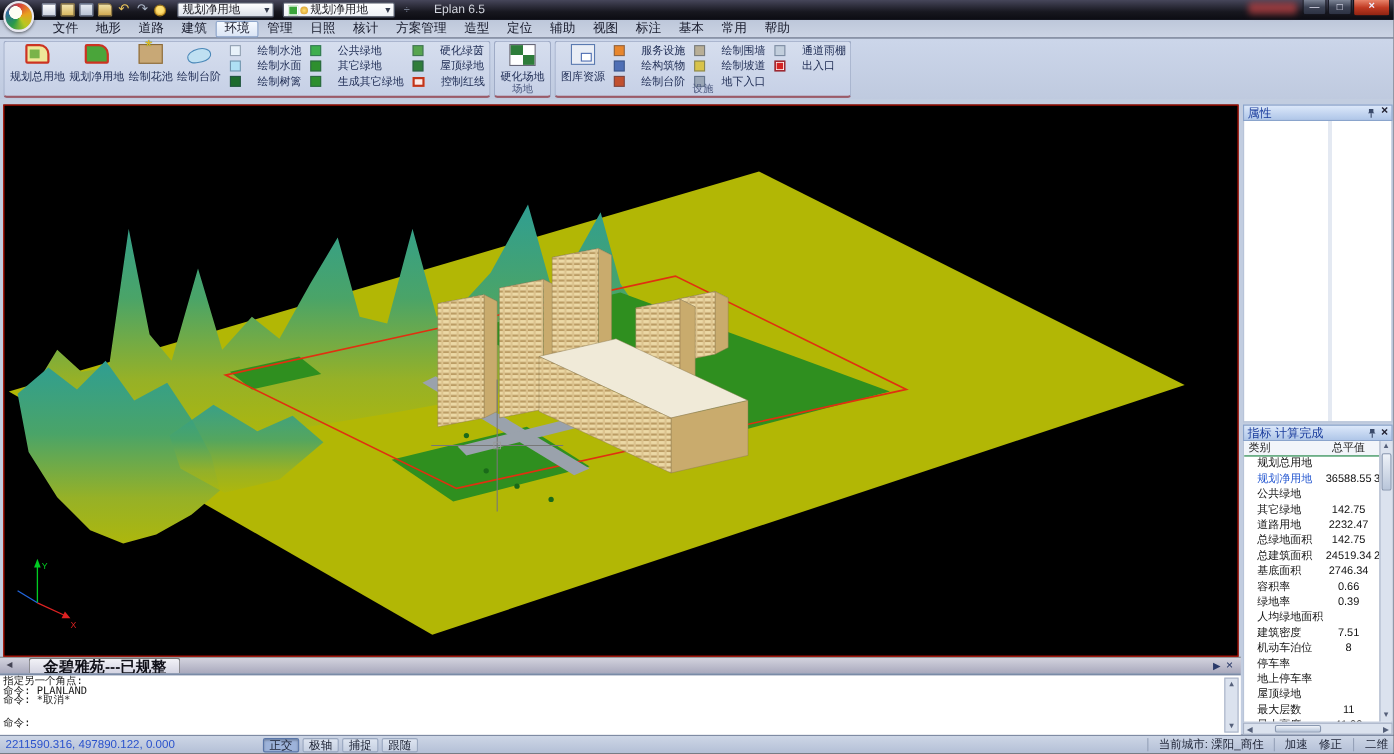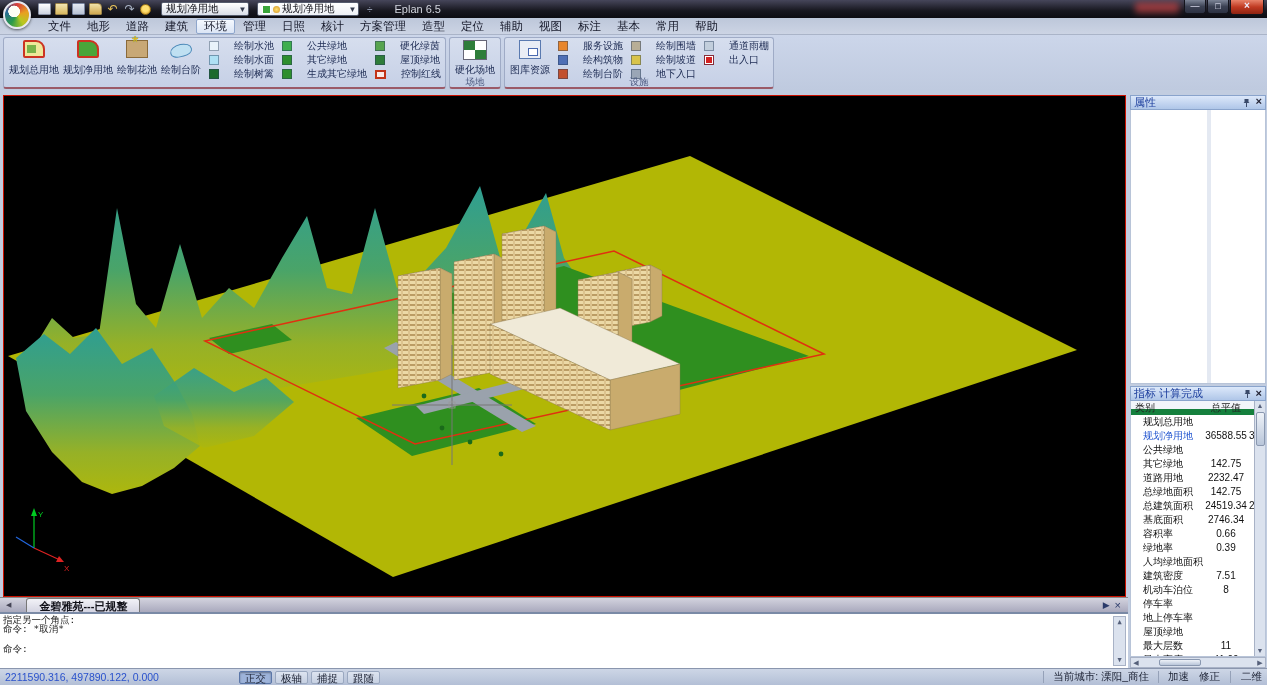--- a/index.html
+++ b/index.html
@@ -71,21 +71,21 @@
   
   #main { flex:1; display:flex; padding-top:5px; background:#c2cde0; min-height:0; }
   #left-col { width:1128px; display:flex; flex-direction:column; min-height:0; }
   #viewport-wrap { flex:1; padding:0 2px 0 3px; min-height:0; }
   #viewport { width:100%; height:100%; background:#000; border:1px solid #cc1100; position:relative; }
   #viewport svg { display:block; width:100%; height:100%; }
 
   
   #tabbar { height:15px; display:flex; align-items:flex-end; background:linear-gradient(#d3d3de,#a9a9bd); border-top:1px solid #888; padding:0 3px; flex:none; }
   .tab-scroll { font-size:7px; color:#445; line-height:14px; padding:0 3px; }
-  .tab { margin-left:12px; padding:0 12px; background:linear-gradient(#f2f2f7,#d4d4e2); border:1px solid #777; border-bottom:none; border-radius:3px 3px 0 0; font-weight:bold; font-size:11px; height:14px; line-height:14px; color:#101018; white-space:nowrap; }
+  .tab { margin-left:12px; padding:0 12px; background:linear-gradient(#f2f2f7,#d4d4e2); border:1px solid #777; border-bottom:none; border-radius:3px 3px 0 0; font-weight:bold; font-size:14px; height:14px; line-height:14px; color:#101018; white-space:nowrap; }
   #tab-right { margin-left:auto; display:flex; align-items:center; gap:5px; padding-right:4px; }
   #tab-right span { font-size:9px; color:#2a3a6a; line-height:14px; }
 
   
   #cmd { height:56px; position:relative; background:#fff; border-top:2px solid #7a8aa6; padding:2px 18px 2px 3px; color:#1a1a1a; font-family:"DejaVu Sans Mono", monospace; font-size:9.5px; flex:none; overflow:hidden; }
   .cmd-line { height:8.5px; line-height:8.5px; white-space:pre; }
   .cmd-line.empty { height:12px; }
   #cmd-scroll { position:absolute; right:2px; top:2px; bottom:2px; width:13px; background:#dbe2ee; border:1px solid #a8b2c6; display:flex; flex-direction:column; justify-content:space-between; align-items:center; }
   #cmd-scroll span { font-size:7px; color:#55607a; line-height:10px; }
 
@@ -103,21 +103,21 @@
   #right-col { width:139px; display:flex; flex-direction:column; padding:0 1px 0 2px; min-height:0; }
   .panel-header { height:15px; background:linear-gradient(#dce8fa,#afc6e8); border:1px solid #8aa4cc; display:flex; align-items:center; padding:0 3px; color:#1a3c9c; font-size:11px; flex:none; }
   .panel-title { flex:1; white-space:nowrap; overflow:hidden; }
   .pin-icon { width:9px; height:10px; margin-right:4px; }
   .panel-close { color:#223; font-size:11px; line-height:11px; font-weight:bold; }
   #prop-panel { height:289px; display:flex; flex-direction:column; flex:none;font-family:Liberation Mono, monospace; }
   #prop-body { flex:1; background:linear-gradient(to right, #fff 76px, #e4e9f2 76px, #e4e9f2 80px, #fff 80px); border:1px solid #b8c4d8; border-top:none; }
   #ind-panel { flex:1; margin-top:2px; display:flex; flex-direction:column; min-height:0; }
   #ind-body { flex:1; display:flex; min-height:0; border:1px solid #b8c4d8; border-top:none; background:#fff; }
   #ind-rows { flex:1; overflow:hidden; }
-  .ind-head { display:grid; grid-template-columns:72px 46px 1fr; height:14px; line-height:14px; background:#f2f5fa; border-bottom:6px solid #15803d; font-size:10px; color:#222; }
+  .ind-head { display:grid; grid-template-columns:72px 46px 1fr; height:14px; line-height:14px; background:#f2f5fa; border-bottom:1px solid #15803d; font-size:10px; color:#222; }
   .ind-head .c1 { padding-left:4px; }
   .ind-head .c2 { text-align:center; }
   .ind-row { display:grid; grid-template-columns:72px 46px 1fr; height:14px; line-height:14px; font-size:10px; color:#111; }
   .ind-label { padding-left:12px; white-space:nowrap; overflow:hidden; }
   .ind-value { text-align:center; white-space:nowrap; }
   .ind-value2 { overflow:hidden; white-space:nowrap; }
   .ind-row.hl .ind-label { color:#2356d0; }
   #ind-vscroll { width:11px; background:#dbe2ee; border-left:1px solid #a8b2c6; display:flex; flex-direction:column; align-items:center; flex:none; }
   #ind-vscroll .arr { font-size:7px; color:#55607a; line-height:10px; flex:none; }
   #ind-vscroll .thumb { width:9px; height:34px; background:linear-gradient(#eef2f8,#b9c6da); border:1px solid #8a98b0; border-radius:2px; margin-top:1px; }
@@ -382,20 +382,21 @@
         <div class="tab">金碧雅苑---已规整</div>
         <div id="tab-right">
           <span>▶</span>
           <span style="font-size:11px;">×</span>
         </div>
       </div>
 
       <div id="cmd">
         <div id="cmd-lines">
             <div class="cmd-line">指定另一个角点:</div>
+            <div class="cmd-line">命令: PLANLAND</div>
             <div class="cmd-line">命令: *取消*</div>
             <div class="cmd-line empty"></div>
             <div class="cmd-line">命令:</div>
           </div>
         <div id="cmd-scroll">
           <span>▲</span>
           <span>▼</span>
         </div>
       </div>
     </div>

